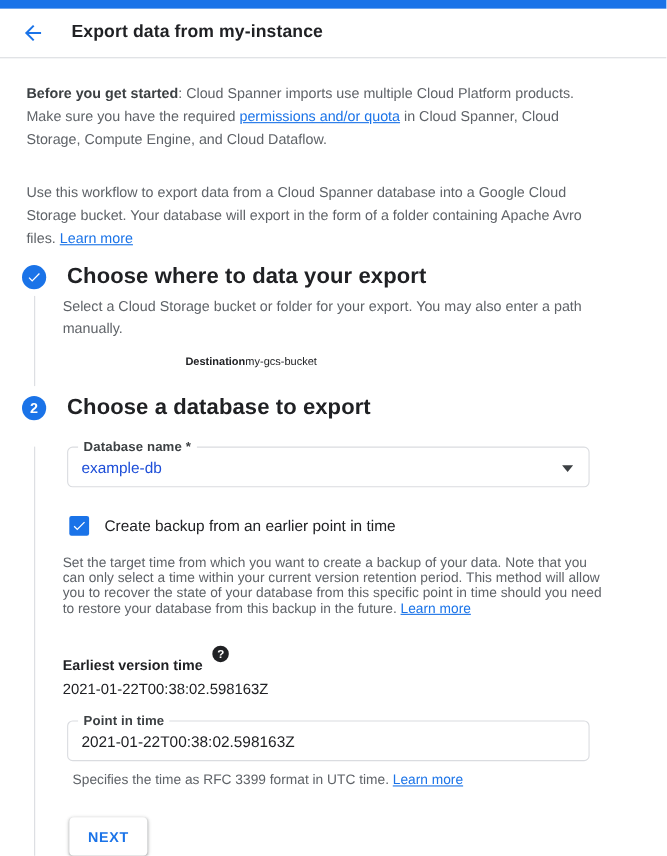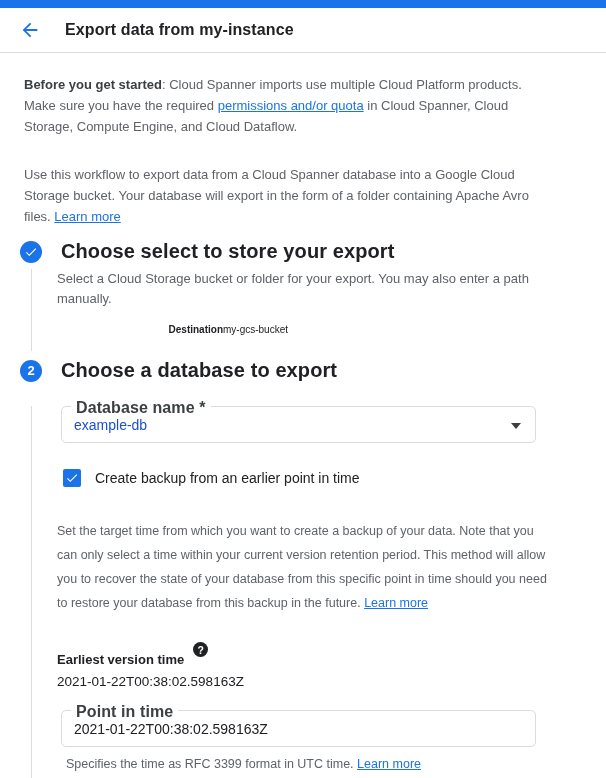--- a/index.html
+++ b/index.html
@@ -42,39 +42,39 @@
   .dest-label { font-weight: 700; width: 166px; color: #202124; }
   .dest-value { color: #202124; }
   .step2-body { padding-bottom: 24px; min-height: 400px; }
   .mat-field {
     position: relative; margin-top: 24px; margin-left: 4px;
     width: 475px; height: 37px; border: 1px solid #dadce0; border-radius: 5px;
     display: flex; align-items: center; padding: 0 12px; background: #fff;
   }
   .mat-label {
     position: absolute; top: -8px; left: 9px; background: #fff; padding: 0 5px;
-    font-size: 16px; font-weight: 700; color: #3c4043; letter-spacing: .1px; white-space: nowrap;
+    font-size: 12px; font-weight: 700; color: #3c4043; letter-spacing: .1px; white-space: nowrap;
   }
   .mat-value { font-size: 14px; color: #1d4ed8; }
   .mat-field input {
     border: none; outline: none; font-family: "Liberation Sans", sans-serif;
     font-size: 14px; color: #202124; width: 100%; background: transparent;
   }
   .caret {
     position: absolute; right: 14px; top: 16px; width: 0; height: 0;
     border-left: 5px solid transparent; border-right: 5px solid transparent;
     border-top: 6px solid #3c4043;
   }
   .checkbox-row { display: flex; align-items: center; margin-top: 26px; margin-left: 6px; cursor: pointer; }
   .checkbox {
     width: 18px; height: 18px; background: #1a73e8; border-radius: 2px; flex: none;
     display: flex; align-items: center; justify-content: center;
   }
   .checkbox-label { font-size: 14px; color: #202124; margin-left: 14px; }
-  .backup-desc { font-size: 12.5px; line-height: 24px; color: #5f6368; max-width: 497px; margin-top: 32px; }
+  .backup-desc { font-size: 12.5px; line-height: 14px; color: #5f6368; max-width: 497px; margin-top: 17px; }
   .evt-row { display: flex; align-items: center; margin-top: 17px; }
   .evt-label { font-size: 13px; font-weight: 700; color: #202124; margin-top: 20px; }
   .help-icon {
     width: 15px; height: 15px; border-radius: 50%; background: #202124; color: #fff;
     font-size: 10.5px; font-weight: 700; display: flex; align-items: center; justify-content: center;
     margin-left: 9px; cursor: pointer;
   }
   .evt-value { font-size: 13.5px; color: #202124; margin-top: 7px; }
   .field-helper { font-size: 12.5px; color: #5f6368; margin-top: 10px; padding-left: 9px; }
   .next-btn {
@@ -106,21 +106,21 @@
   <p class="para second"><b>Before you get started</b><span>: Cloud Spanner imports use multiple Cloud Platform products. Make sure you have the required </span><a class="link">permissions and/or quota</a><span> in Cloud Spanner, Cloud Storage, Compute Engine, and Cloud Dataflow.</span></p>
 
   <p class="para first"><span>Use this workflow to export data from a Cloud Spanner database into a Google Cloud Storage bucket. Your database will export in the form of a folder containing Apache Avro files. </span><a class="link">Learn more</a></p>
 
   <div class="step-header">
     <div class="step-circle">
       <svg width="14" height="14" viewBox="0 0 24 24" fill="#fff">
           <path d="M9 16.17L4.83 12l-1.42 1.41L9 19 21 7l-1.41-1.41z"></path>
         </svg>
     </div>
-    <h2 class="step-title">Choose select to store your export</h2>
+    <h2 class="step-title">Choose where to data your export</h2>
   </div>
   <div class="step-body">
     <p class="step-desc">Select a Cloud Storage bucket or folder for your export. You may also enter a path manually.</p>
     <div class="dest-row">
       <div class="dest-label">Destination</div>
       <div class="dest-value">my-gcs-bucket</div>
     </div>
   </div>
 
   <div class="step-header" style="margin-top:8px">

